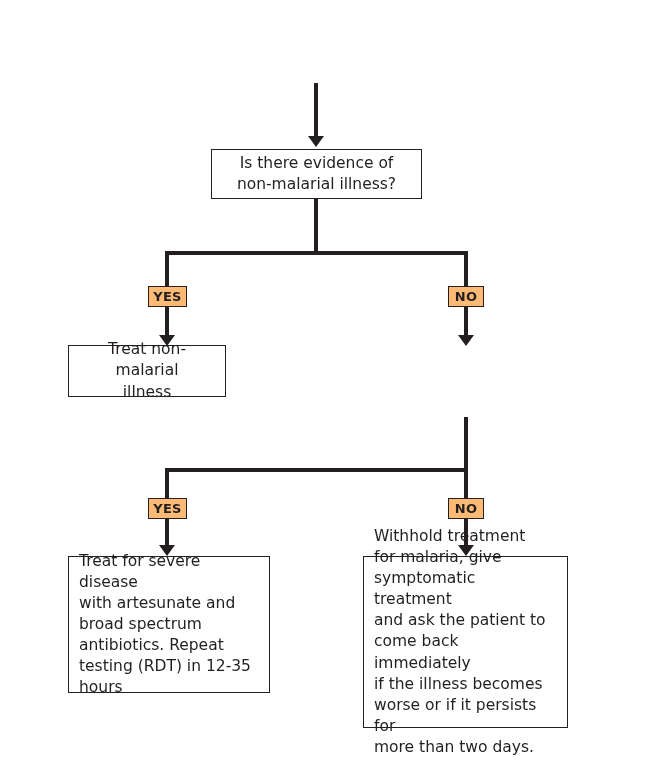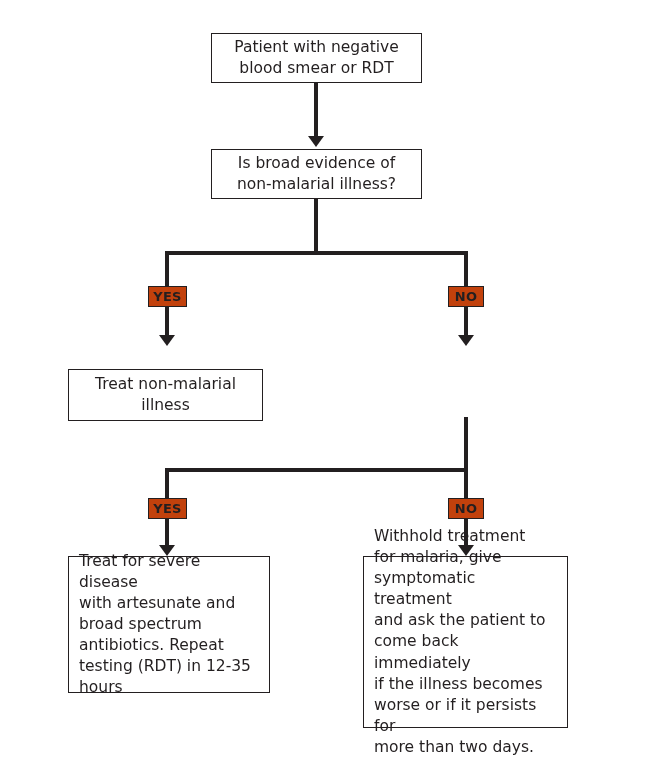--- a/index.html
+++ b/index.html
@@ -36,21 +36,21 @@
     padding: 0 8px;
   }
   .node.left .txt {
     text-align: left;
     padding: 0 10px;
   }
   .yn {
     position: absolute;
     box-sizing: border-box;
     border: 1.4px solid #231f20;
-    background: #c2410c;
+    background: #fdba74;
     color: #231f20;
     font-size: 13px;
     font-weight: bold;
     letter-spacing: .2px;
     display: flex;
     align-items: center;
     justify-content: center;
     z-index: 4;
   }
   .line {
@@ -66,30 +66,26 @@
     border-right: 8px solid transparent;
     border-top: 11px solid #231f20;
     z-index: 2;
   }
 </style>
 </head>
 <body>
 
 <div id="canvas">
 
-  <div class="node center" style="left:211px; top:33px; width:211px; height:50px;">
-    <span class="txt">Patient with negative
-blood smear or RDT</span>
-  </div>
 
   <div class="line" style="left:314px; top:83px; width:4px; height:53px;"></div>
   <div class="arrow" style="left:308px; top:136px;"></div>
 
   <div class="node center" style="left:211px; top:149px; width:211px; height:50px;">
-    <span class="txt">Is broad evidence of
+    <span class="txt">Is there evidence of
 non-malarial illness?</span>
   </div>
 
   <div class="line" style="left:314px; top:199px; width:4px; height:54px;"></div>
 
   <div class="line" style="left:165px; top:251px; width:303px; height:4px;"></div>
 
   <div class="line" style="left:165px; top:251px; width:4px; height:36px;"></div>
 
   <div class="line" style="left:464px; top:251px; width:4px; height:36px;"></div>
@@ -101,21 +97,21 @@
   <div class="yn" style="left:448px; top:286px; width:36px; height:21px;">
     <span>NO</span>
   </div>
 
   <div class="line" style="left:165px; top:306px; width:4px; height:33px;"></div>
   <div class="arrow" style="left:159px; top:335px;"></div>
 
   <div class="line" style="left:464px; top:306px; width:4px; height:33px;"></div>
   <div class="arrow" style="left:458px; top:335px;"></div>
 
-  <div class="node center" style="left:68px; top:345px; width:195px; height:52px;margin-top:24px;">
+  <div class="node center" style="left:68px; top:345px; width:158px; height:52px;">
     <span class="txt">Treat non-malarial
 illness</span>
   </div>
 
 
   <div class="line" style="left:464px; top:417px; width:4px; height:53px;"></div>
 
   <div class="line" style="left:165px; top:468px; width:303px; height:4px;"></div>
 
   <div class="line" style="left:165px; top:468px; width:4px; height:35px;"></div>

